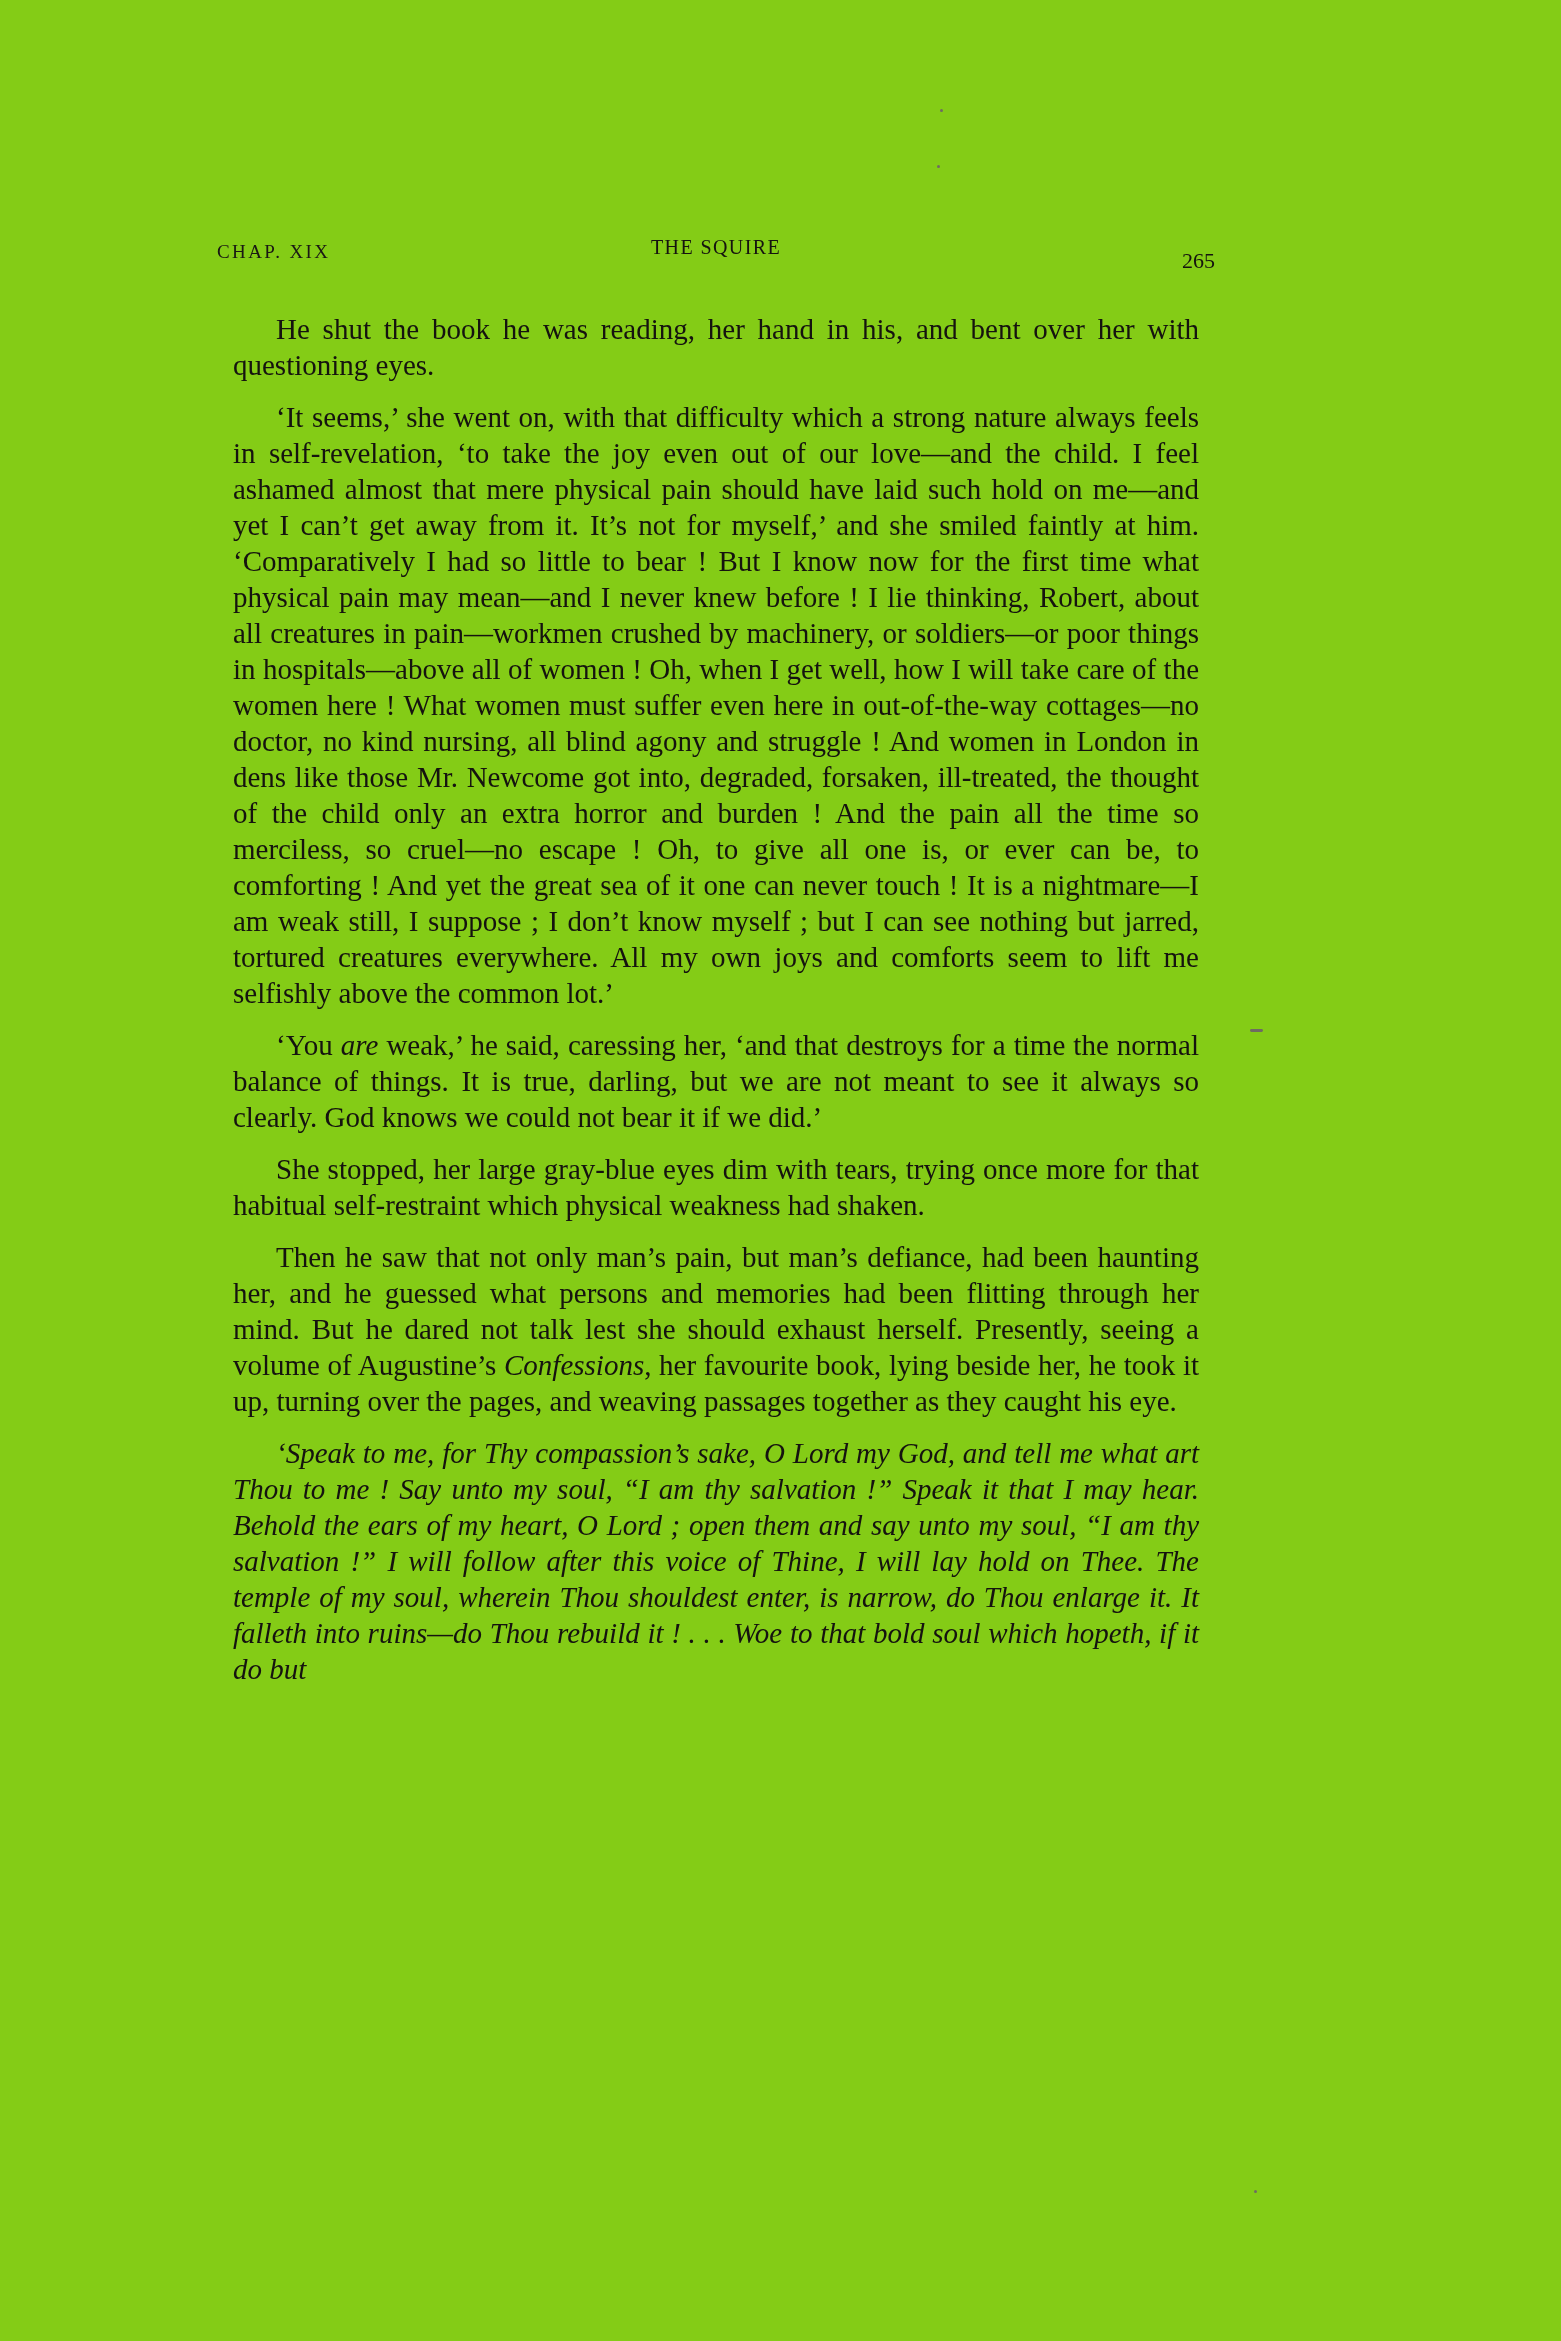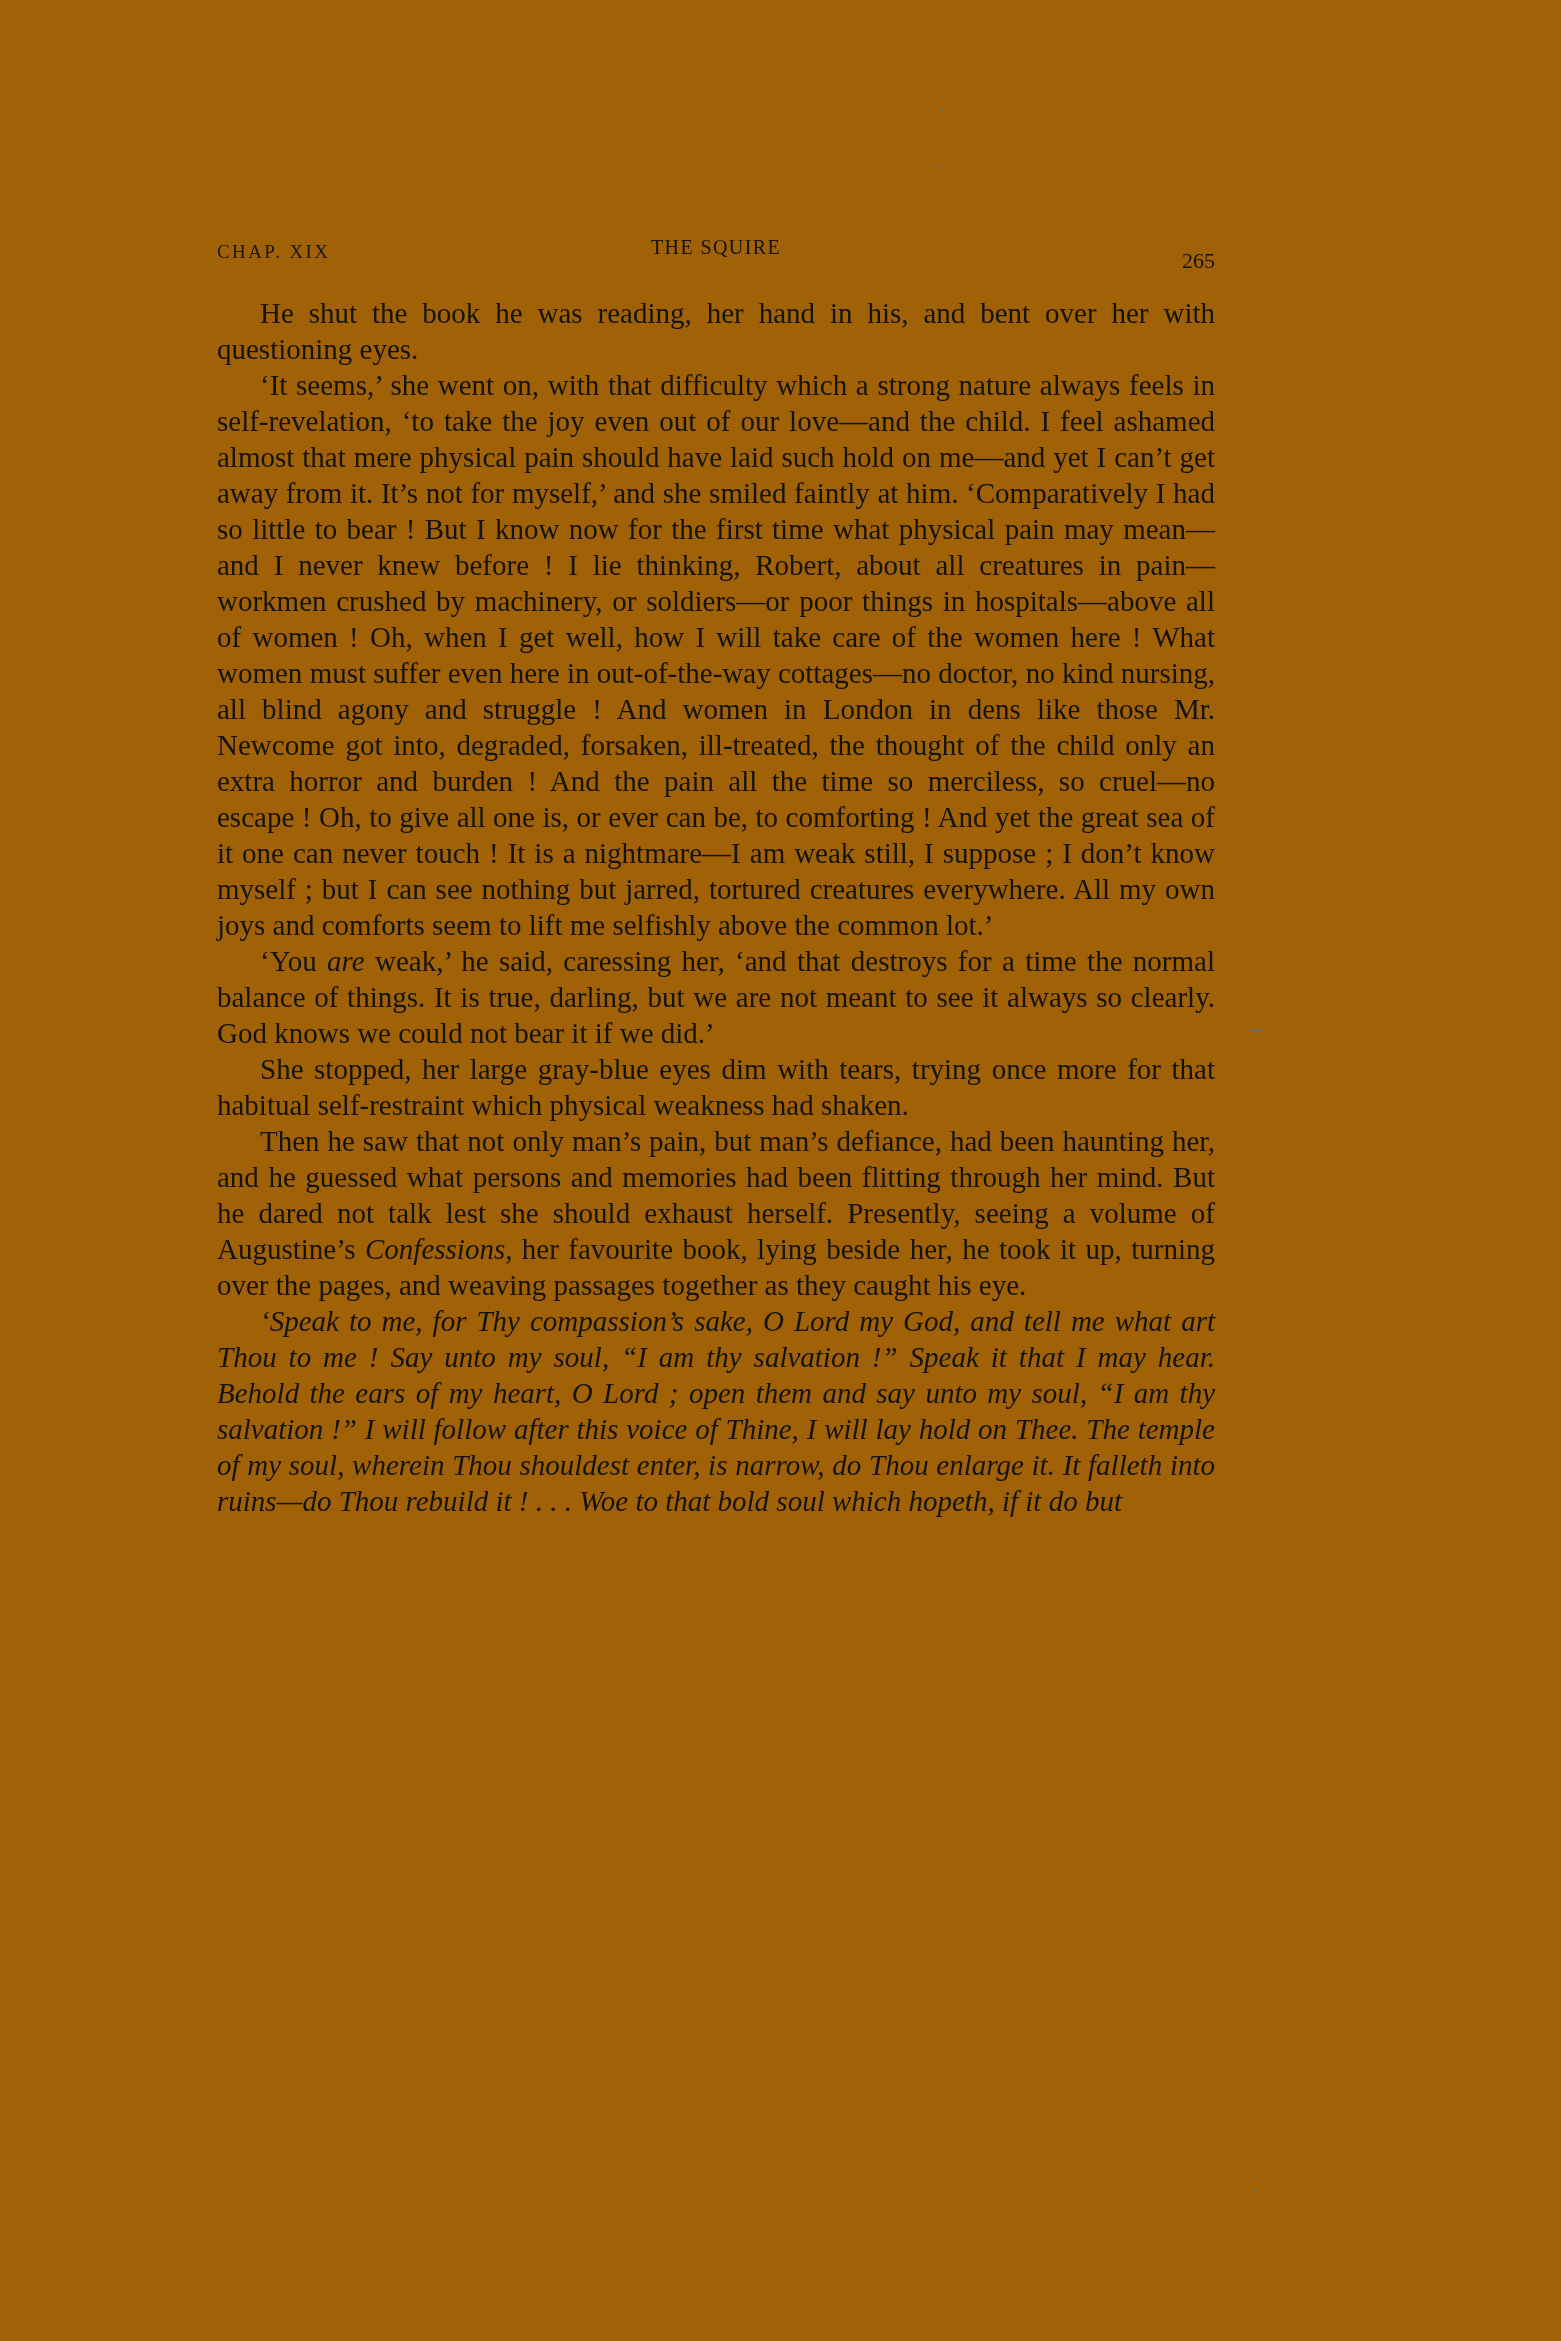--- a/index.html
+++ b/index.html
@@ -11,21 +11,21 @@
     height: 2342px;
     background: #faf9f5;
     font-family: "Liberation Serif", "DejaVu Serif", serif;
     color: #15130f;
     position: relative;
     overflow: hidden;
   }
   .page {
     position: absolute;
     inset: 0;
-    background: #a16207;
+    background: #84cc16;
   }
   .running-head {
     position: absolute;
     left: 217px;
     top: 236px;
     width: 998px;
     height: 29px;
   }
   .chapter {
     position: absolute;
@@ -55,21 +55,21 @@
   .text-block {
     position: absolute;
     left: 217px;
     top: 295px;
     width: 998px;
     font-size: 29px;
     line-height: 36px;
     text-align: justify;
   }
   .text-block p {
-    margin: 0;
+    margin: 16px;
     padding: 0;
     text-indent: 43px;
   }
   .italic {
     font-style: italic;
   }
   .speck {
     position: absolute;
     background: #6f6b63;
     border-radius: 50%;

